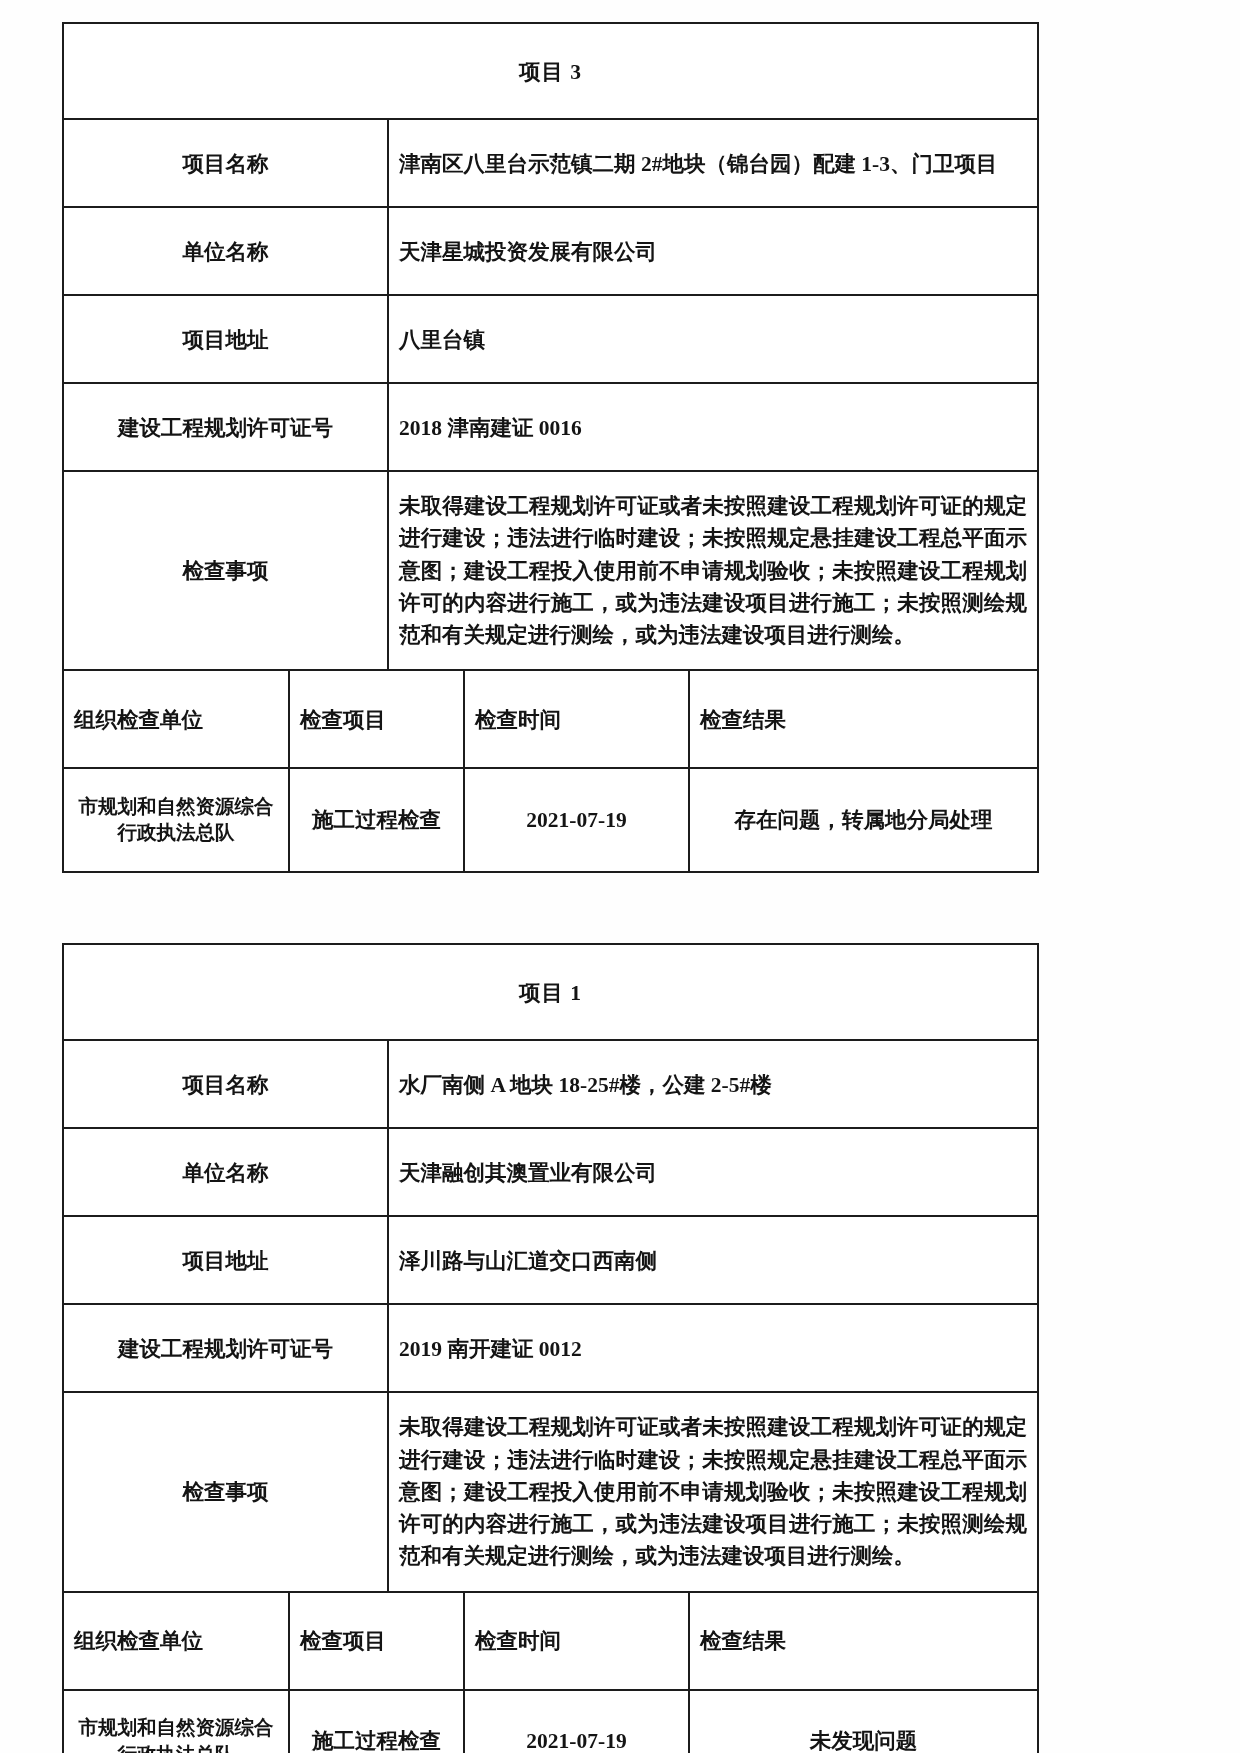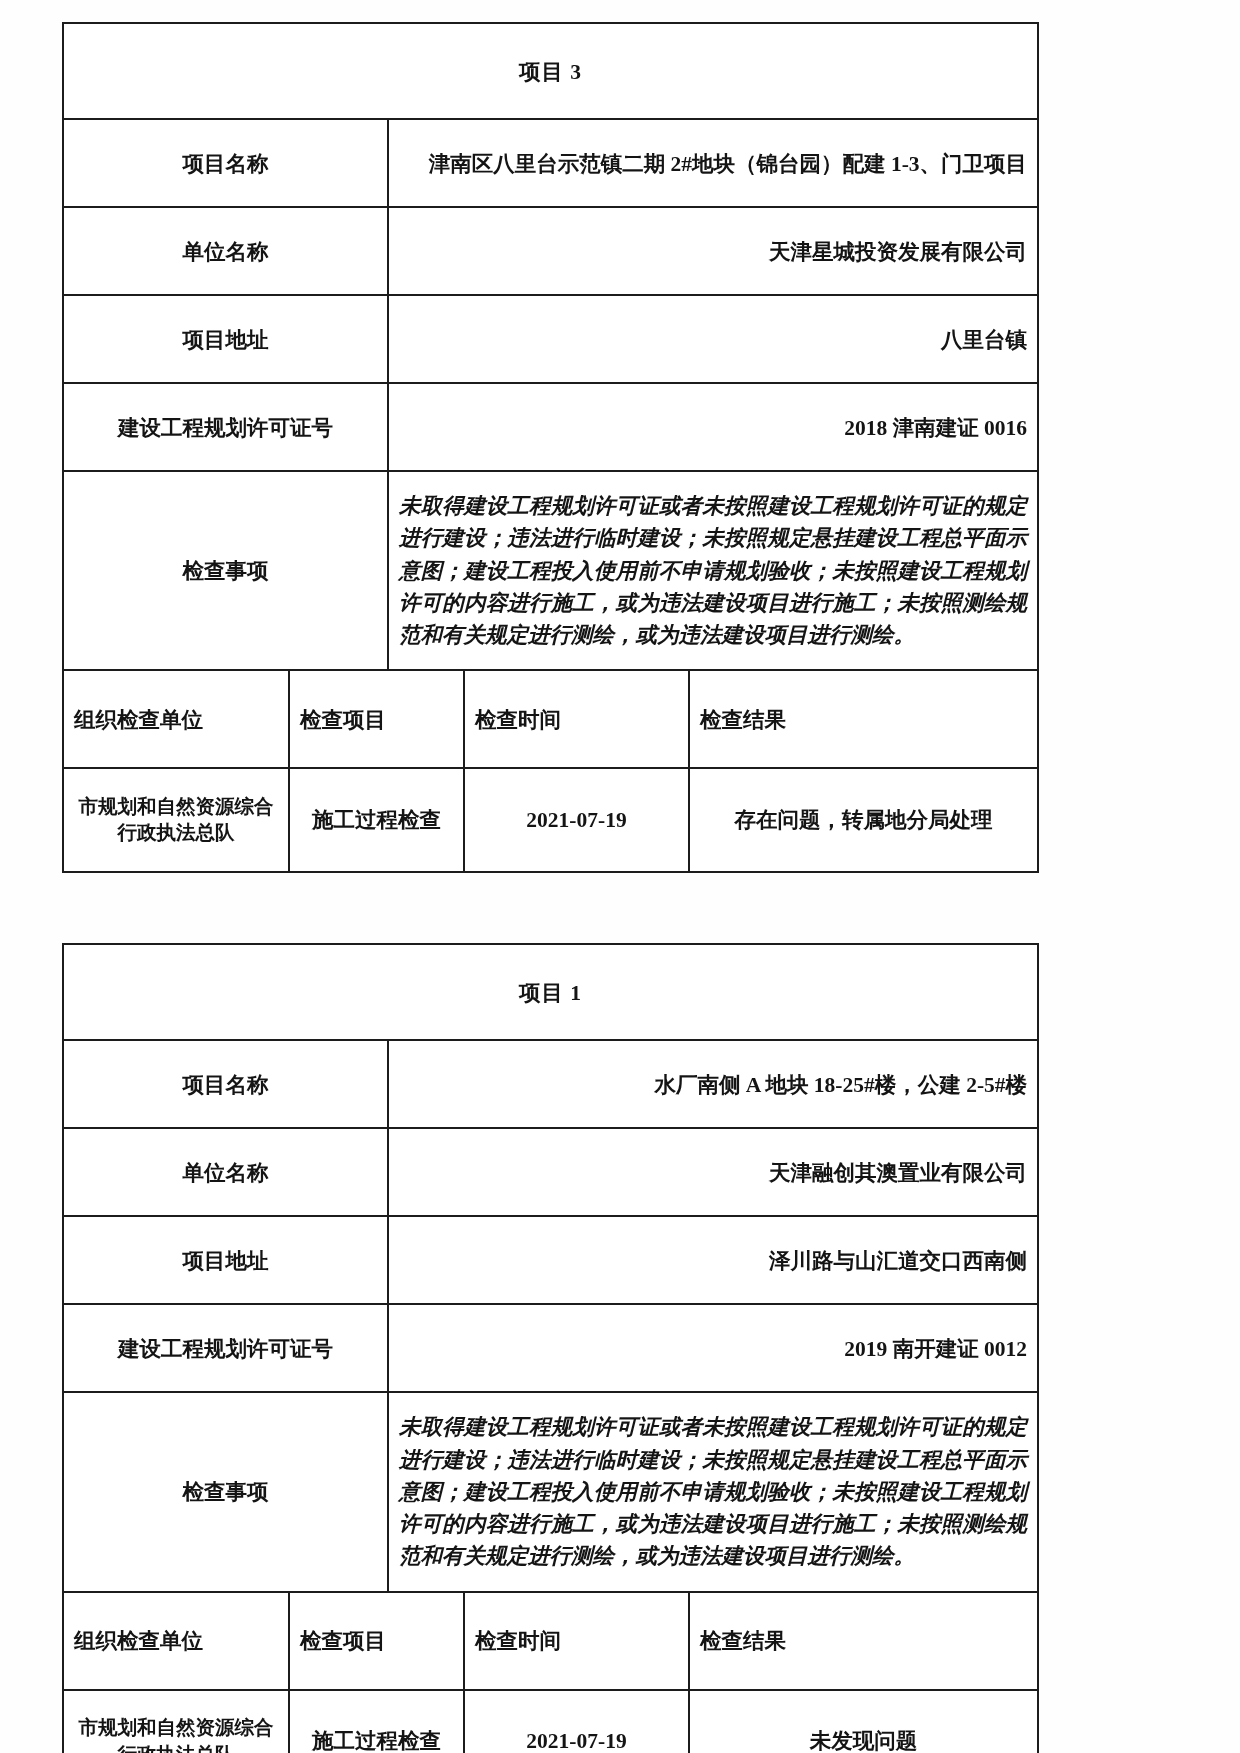--- a/index.html
+++ b/index.html
@@ -52,28 +52,27 @@
     font-weight: bold;
     height: 58px;
     letter-spacing: 1px;
   }
   td.label {
     text-align: center;
     height: 50px;
     margin-left: 15px;
   }
   td.value {
-    text-align: right;
+    text-align: left;
     height: 50px;
   }
   td.para {
     text-align: justify;
     line-height: 1.5;
     padding: 8px 12px;
-    font-style: italic;
   }
   td.rh {
     text-align: left;
     height: 60px;
   }
   td.rd {
     text-align: center;
     height: 66px;
     line-height: 1.35;
   }

